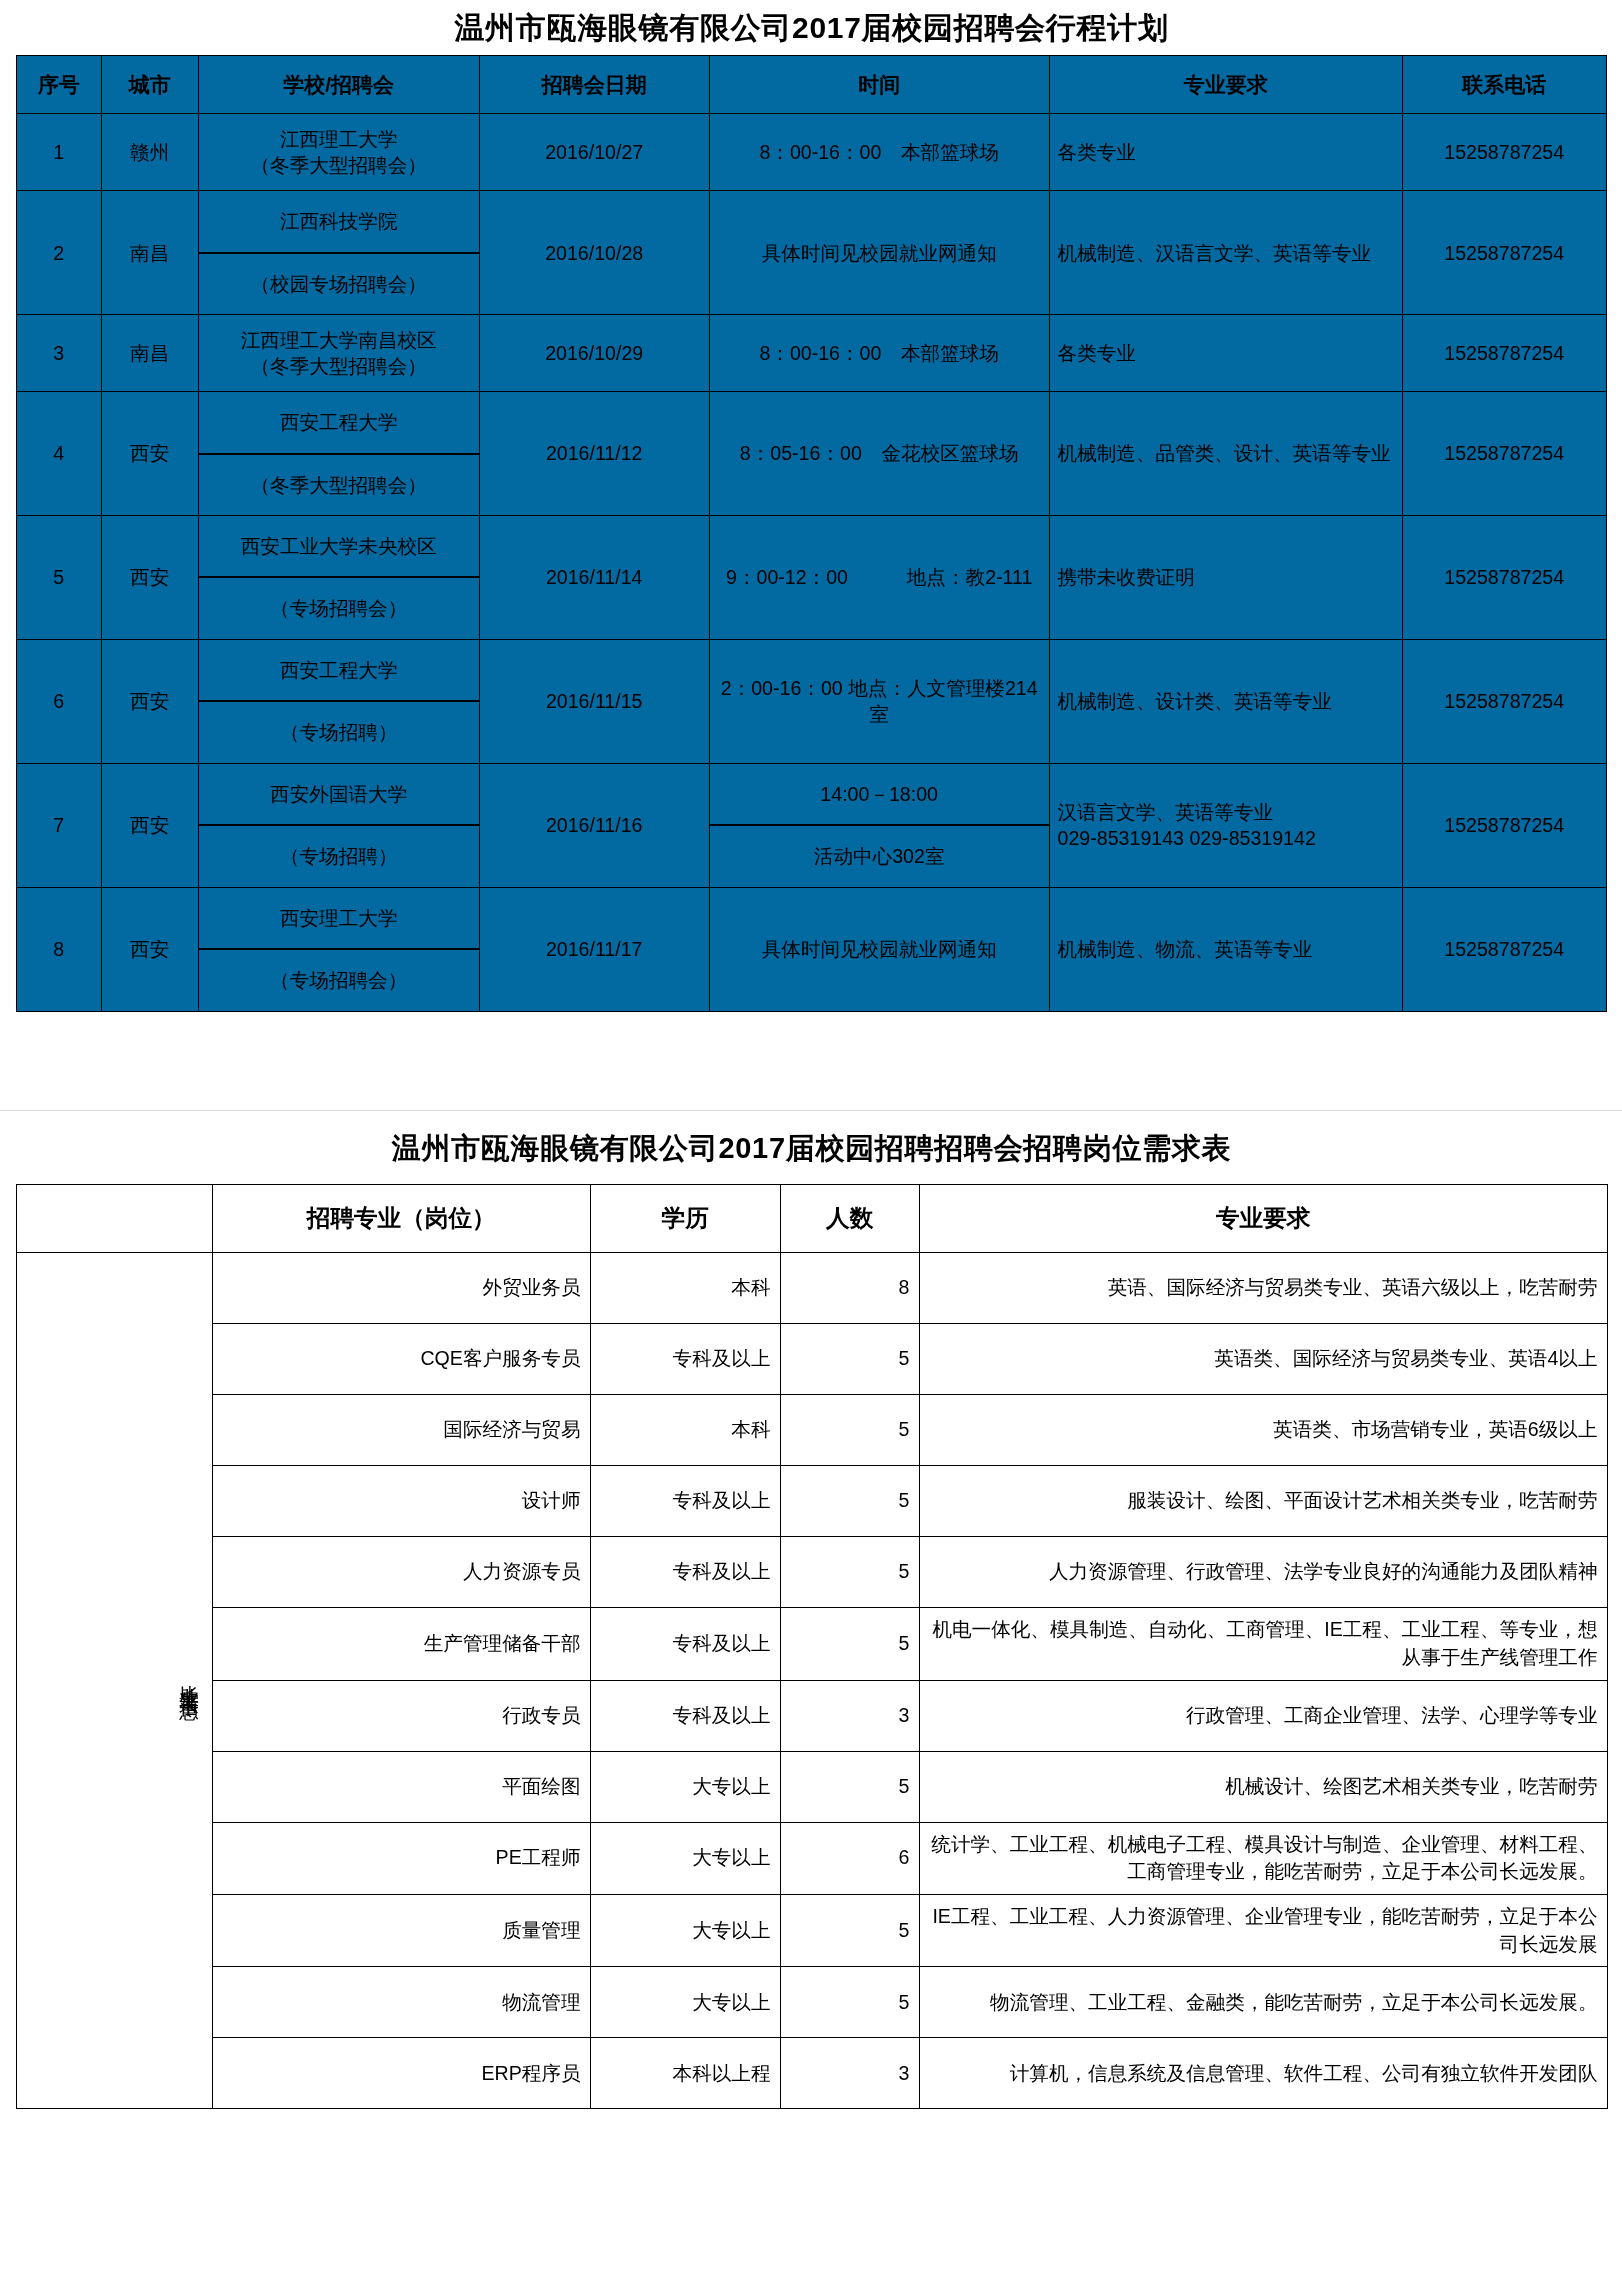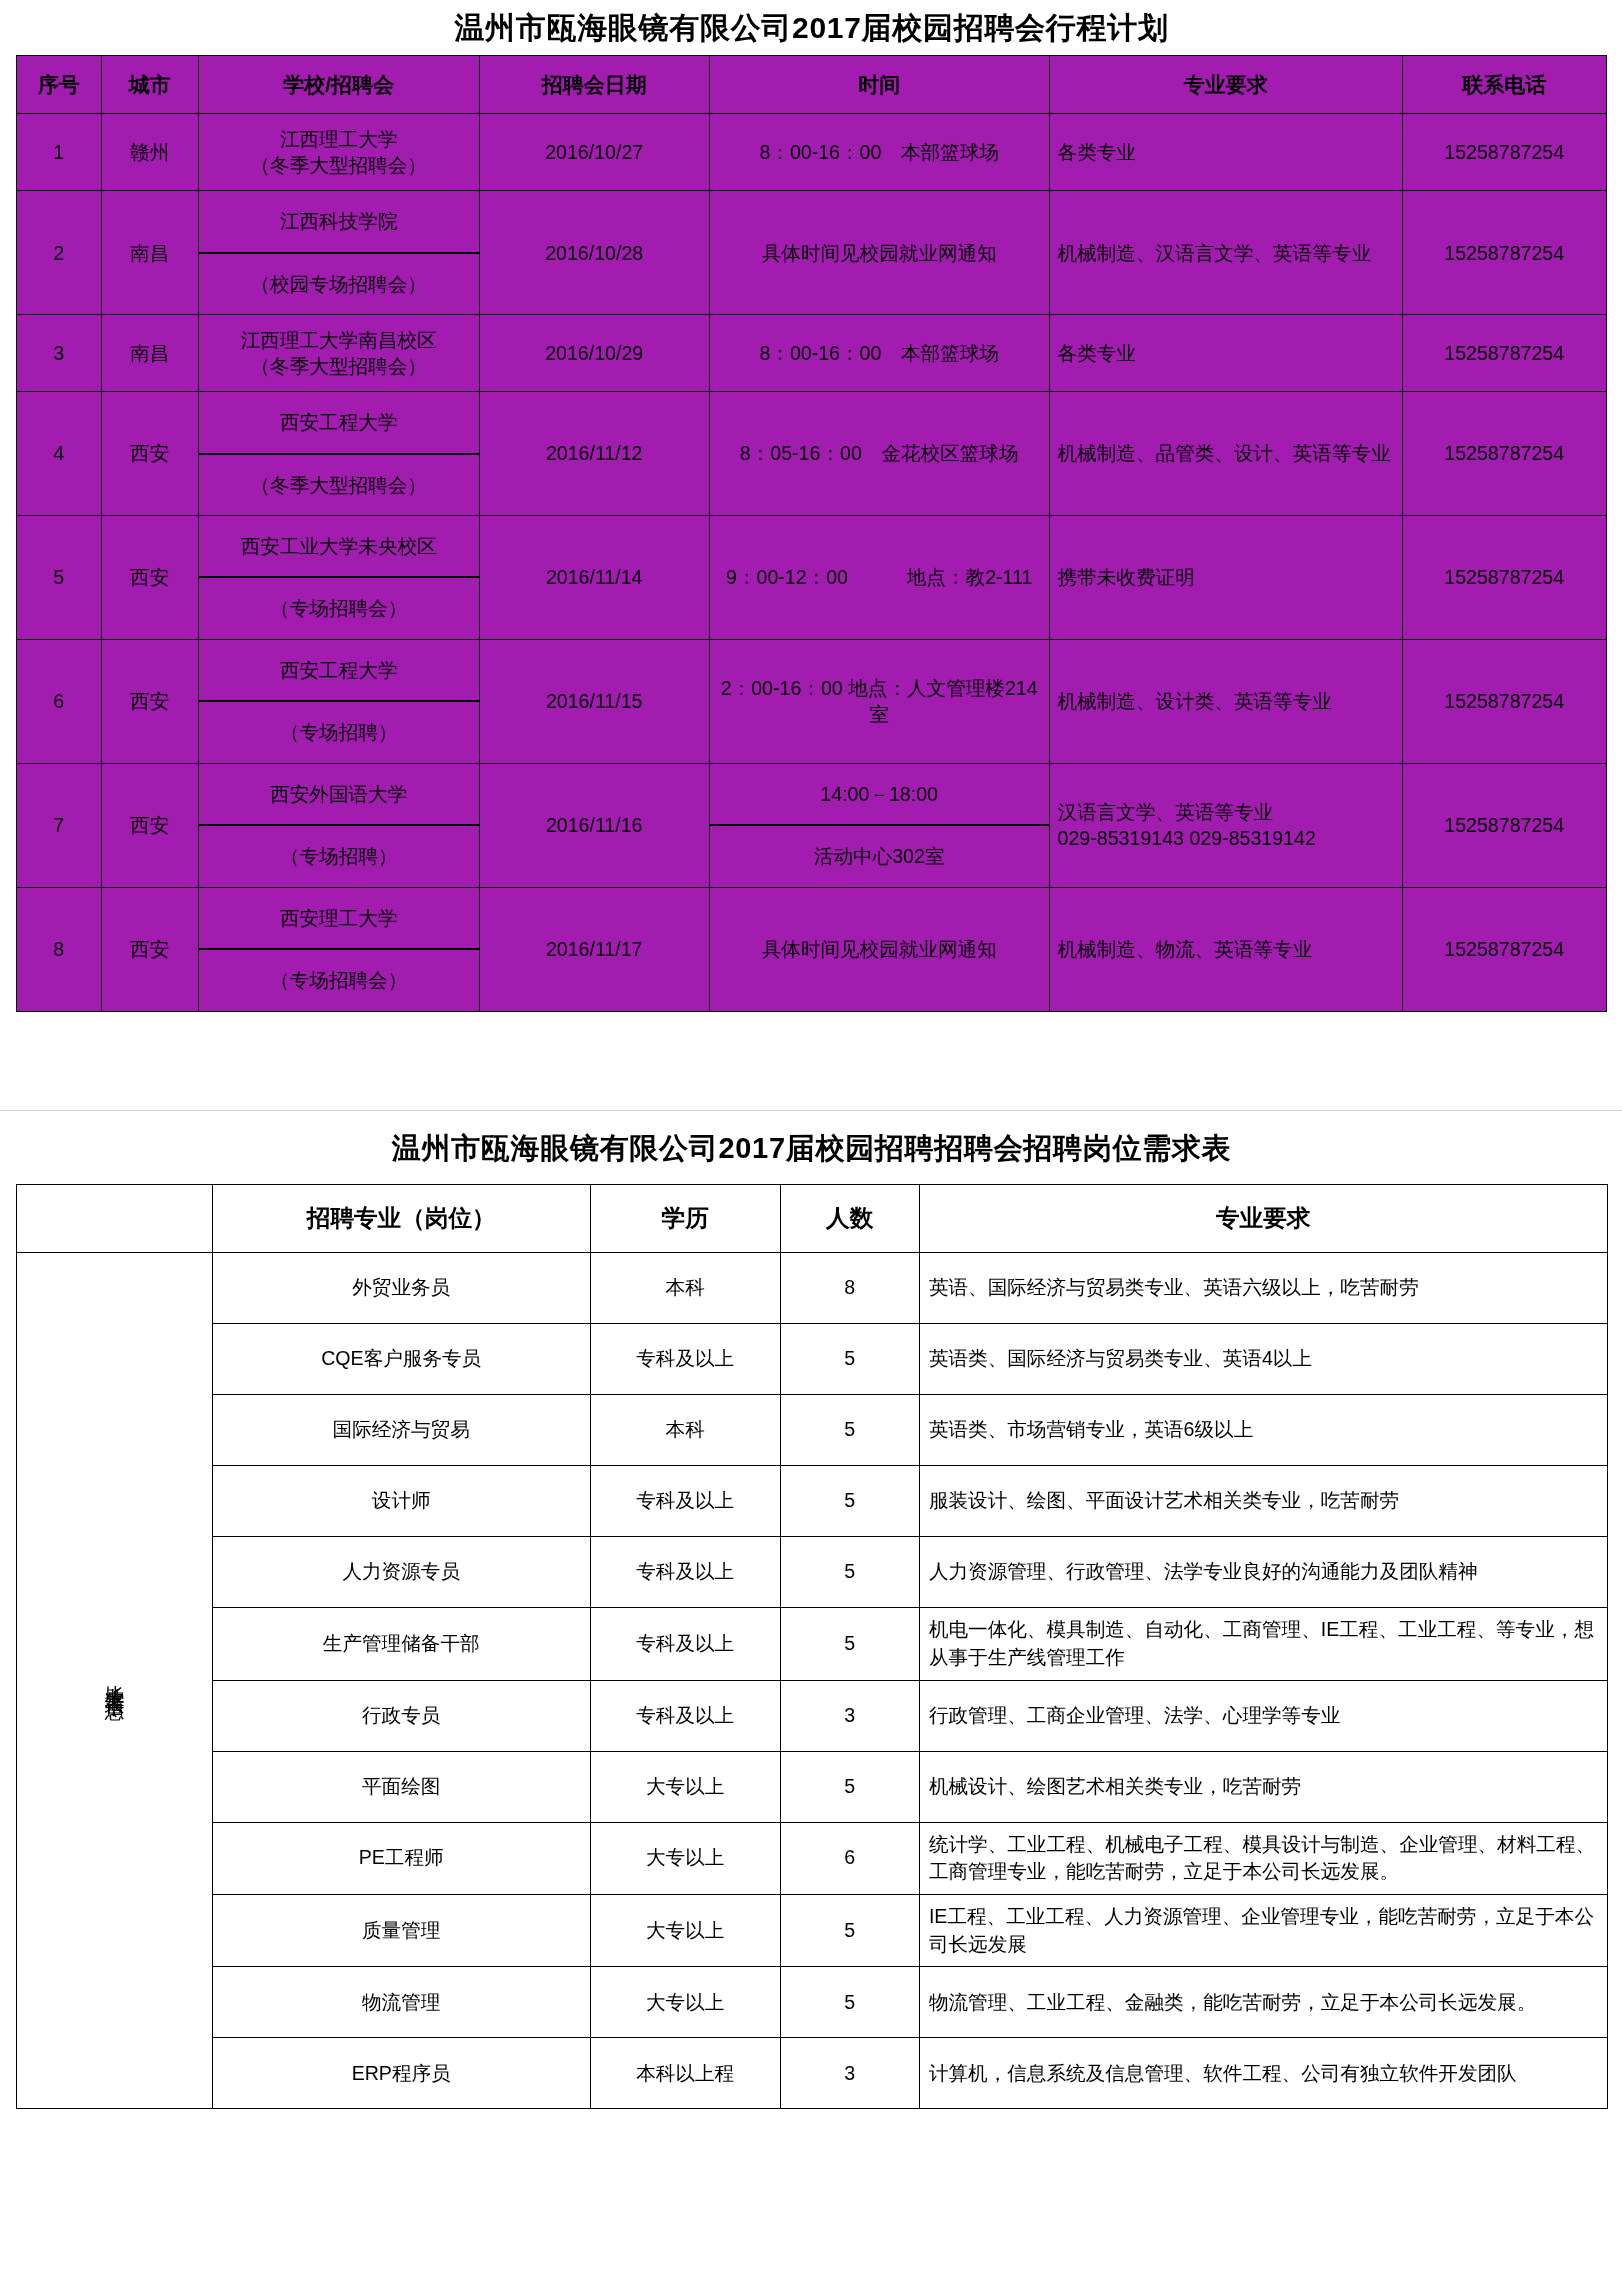--- a/index.html
+++ b/index.html
@@ -28,21 +28,21 @@
     font-size: 30px;
     letter-spacing: 0.7px;
     padding: 10.5px 0 11.8px 0;
   }
 
   table.grid {
     border-collapse: collapse;
     table-layout: fixed;
     width: 1591px;
     margin: 0 15.7px;
-    background: #a21caf;
+    background: #0369a1;
   }
   table.grid td, table.grid th {
     border: 1.3px solid #000;
     padding: 6.5px 7.9px;
     font-size: 19.6px;
     color: #000;
     vertical-align: middle;
     line-height: 1.35;
     word-break: break-word;
   }
@@ -92,20 +92,21 @@
   }
 
   table.t2 { border-collapse: collapse; table-layout: fixed; width: 1591px; margin: 0 15.7px; }
   table.t2 td, table.t2 th {
     border: 1.3px solid #000;
     font-size: 19.6px;
     color: #000;
     vertical-align: middle;
     line-height: 1.42;
     padding: 7.9px 9.2px;
+    text-align: right;
   }
   .t2 col.d0 { width: 196px; }
   .t2 col.d1 { width: 378px; }
   .t2 col.d2 { width: 190px; }
   .t2 col.d3 { width: 139px; }
   .t2 col.d4 { width: 688px; }
 
   .t2 thead th {
     font-weight: bold;
     text-align: center;

